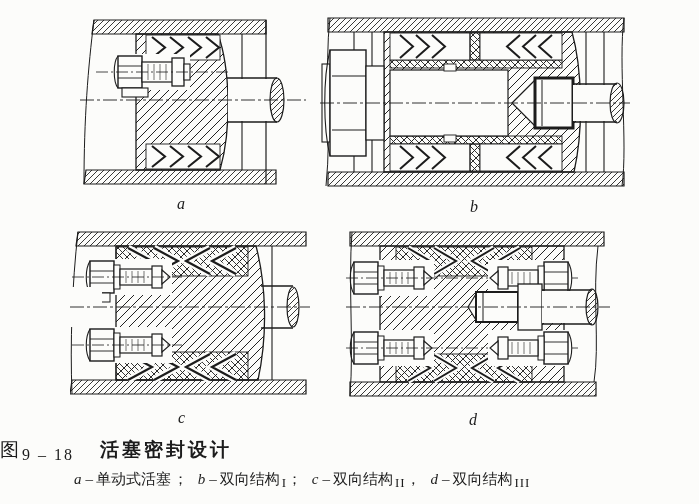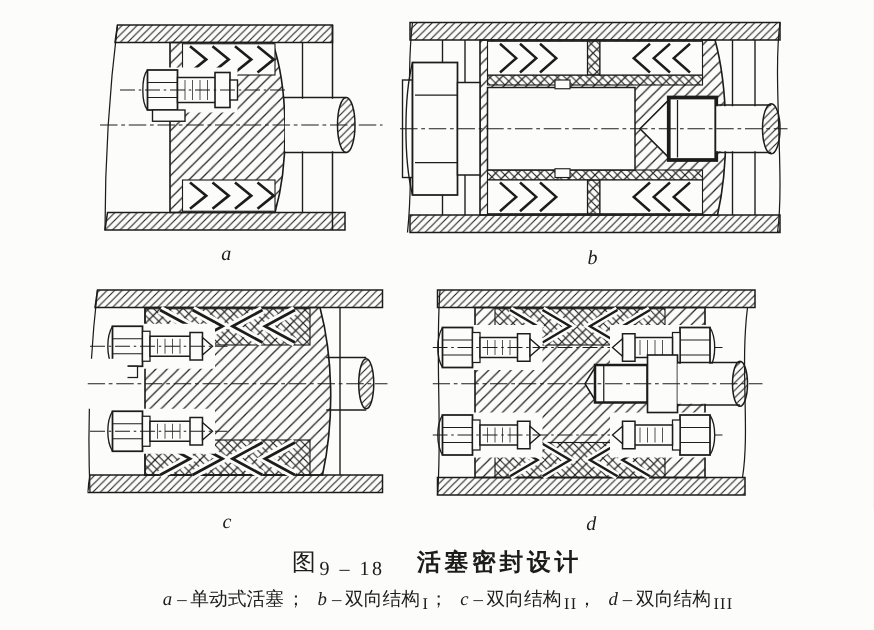--- a/index.html
+++ b/index.html
@@ -1,24 +1,24 @@
 <!DOCTYPE html>
 <html><head>
 <meta charset="utf-8">
 <style>
   html,body{margin:0;padding:0;background:#e8e8e6;}
   #page{position:relative;width:699px;height:504px;background:#fcfcfa;overflow:hidden;
         font-family:"Liberation Serif","DejaVu Serif",serif;color:#1c1c1c;}
   .panel{position:absolute;}
   .panel-label{position:absolute;font-style:italic;font-size:16px;color:#1c1c1c;line-height:1;}
-  #caption{position:absolute;top:437px;left:0;width:699px;text-align:center;white-space:nowrap;}
+  #caption{position:absolute;top:437px;left:0;width:699px;text-align:left;white-space:nowrap;}
   #caption .figword{font-size:19px;letter-spacing:1px;}
   #caption .fignum{font-size:16px;display:inline-block;transform:translateY(4px);letter-spacing:2px;margin-left:2px;}
   #caption .figtitle{font-size:19px;font-weight:700;margin-left:26px;letter-spacing:3px;}
-  #legend{position:absolute;top:470px;left:0;width:699px;text-align:center;padding-left:24px;
+  #legend{position:absolute;top:470px;left:0;width:699px;text-align:left;padding-left:74px;
           box-sizing:border-box;white-space:nowrap;font-size:15px;}
   #legend .lkey{font-style:italic;font-size:15px;}
   #legend .ldash{margin:0 3px 0 4px;}
   #legend .lnum{display:inline-block;transform:translateY(3px);font-size:13px;margin-left:2px;letter-spacing:1px;}
   #legend .litem{margin-right:6px;}
   svg{display:block;}
 </style>
 </head>
 <body>
 

